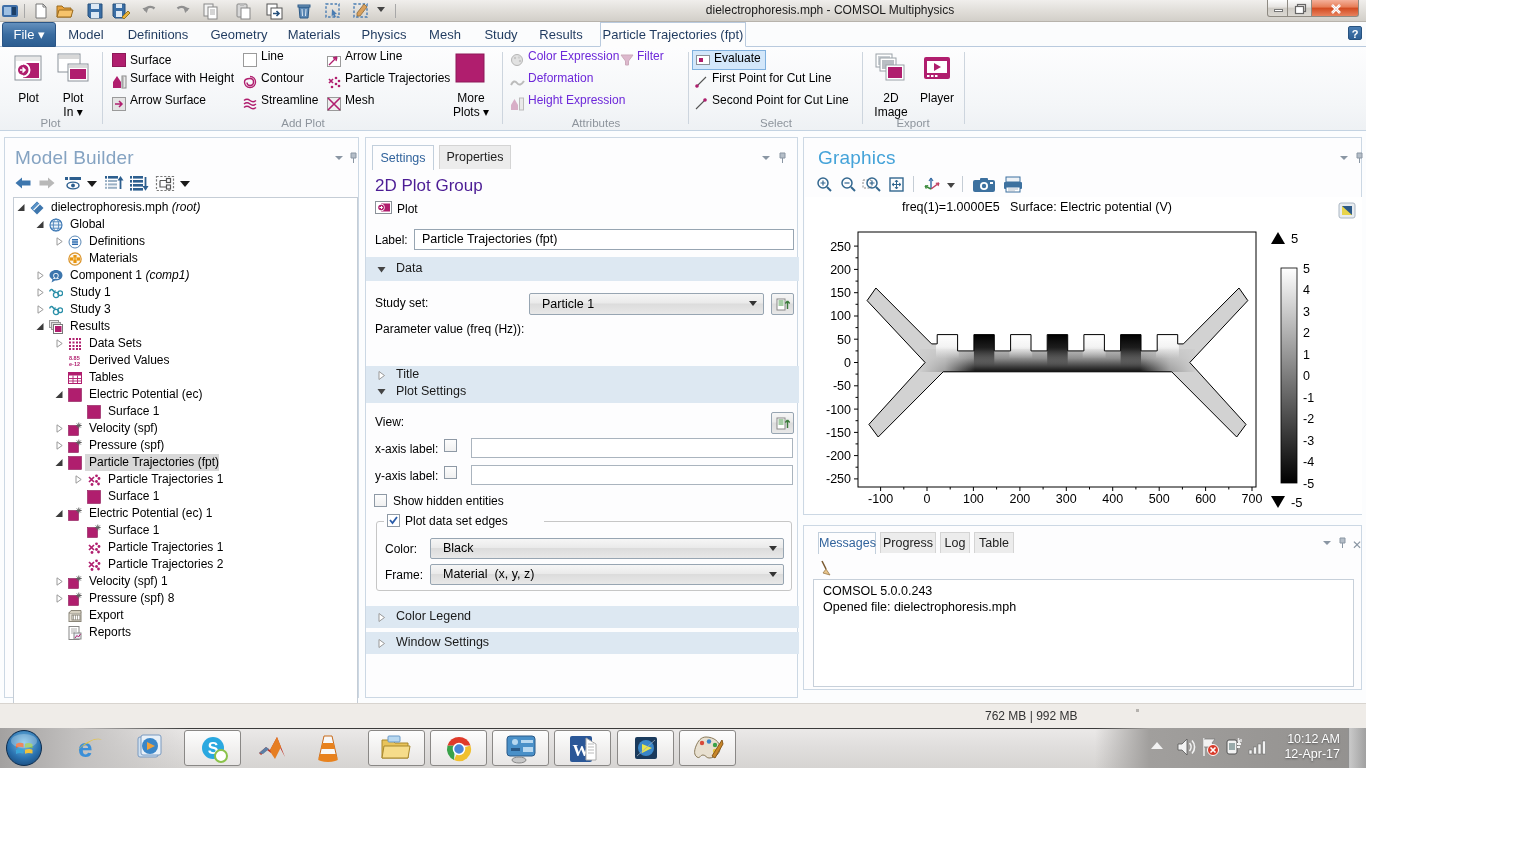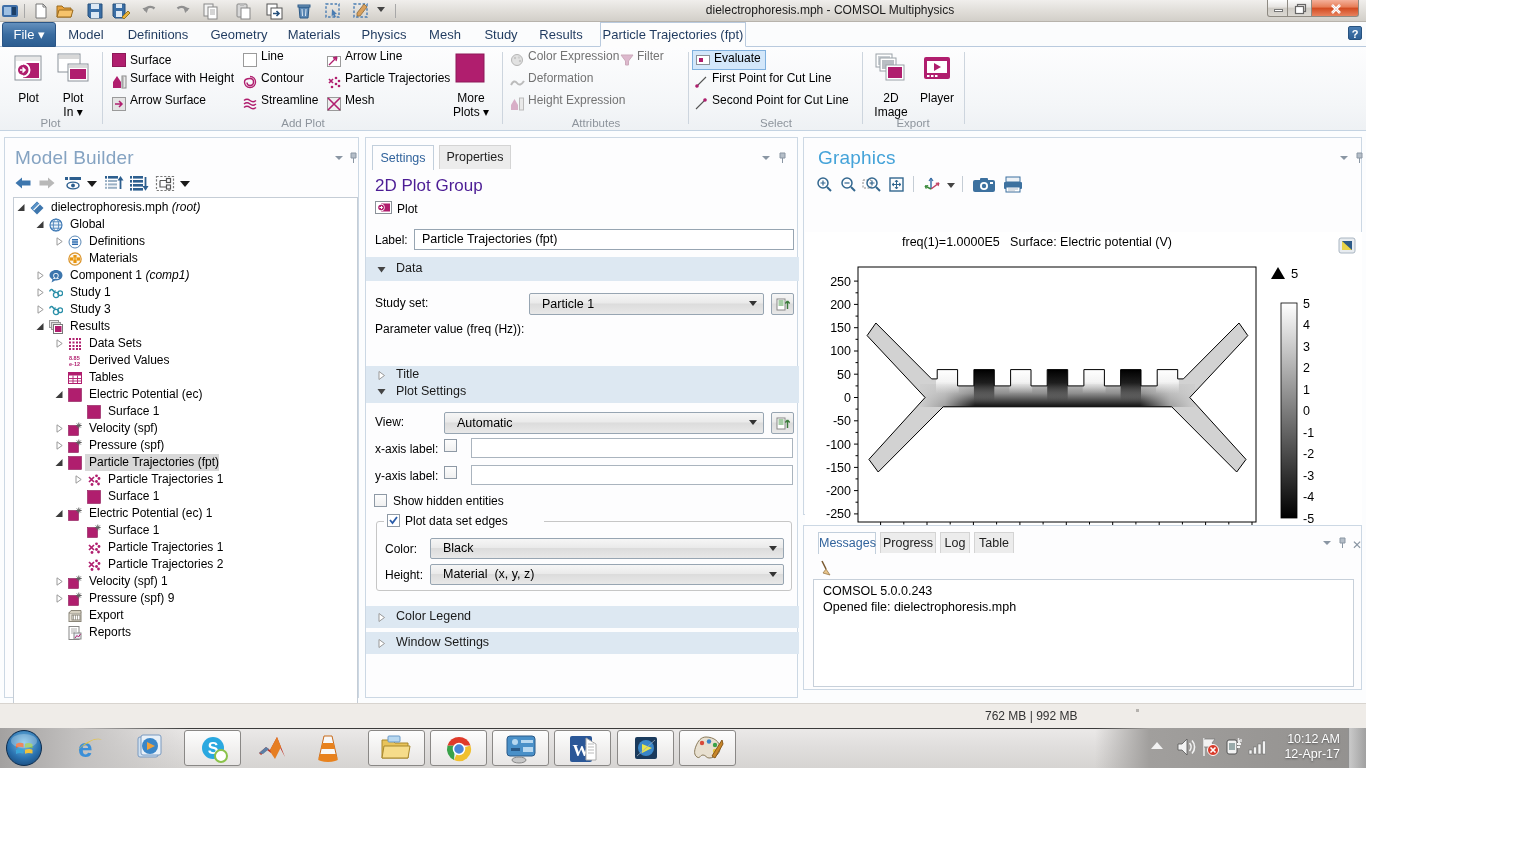--- a/index.html
+++ b/index.html
@@ -22,21 +22,21 @@
 .rtab { top:27px; height:20px; font-size:13px; color:#1f3a5f; text-align:center; }
 #filebtn { left:2px; top:22px; width:54px; height:25px; background:linear-gradient(#6490bd,#3a6ca0 50%,#2c5d91); border:1px solid #2a5586; border-radius:3px 3px 0 0; color:#fff; font-size:13px; text-align:center; line-height:24px; }
 #activetab { left:600px; top:22px; width:146px; height:25px; background:#fdfdfd; border:1px solid #b9cade; border-bottom:1px solid #fdfdfd; font-size:13px; color:#1f3a5f; text-align:center; line-height:24px; }
 #helpbtn { left:1348px; top:26px; width:14px; height:14px; background:linear-gradient(#4a7db3,#2e5f94); border:1px solid #27527f; border-radius:2px; color:#fff; font-size:11px; font-weight:bold; text-align:center; line-height:14px; }
 
 
 #ribbon { left:0; top:47px; width:1366px; height:84px; background:linear-gradient(#fdfdfe,#f4f6f8 70%,#eef1f4); border-bottom:1px solid #c4d3e2; }
 .rsep { top:5px; width:1px; height:72px; background:#cdd5de; }
 .rgrouplabel { top:70px; font-size:11.5px; color:#8d949c; text-align:center; }
 .smallitem { height:22px; font-size:12px; color:#000; white-space:nowrap; }
-.smallitem.gray { color:#737373; }
+.smallitem.gray { color:#6d28d9; }
 .bigbtn-label { font-size:12px; color:#000; text-align:center; line-height:14px; }
 
 
 #workspace { left:0; top:131px; width:1366px; height:572px; background:#fcfdfe; }
 .panel { background:#fdfdfe; border:1px solid #ccd8e4; }
 .paneltitle { font-size:19px; letter-spacing:0.2px; }
 .tab-active { background:#fdfdfe; border:1px solid #c2cfdc; border-bottom:none; color:#31639c; font-size:12.5px; text-align:center; }
 .tab-idle { background:#ececec; border:1px solid #d4d4d4; border-bottom:none; color:#222; font-size:12.5px; text-align:center; }
 
 
@@ -585,21 +585,21 @@
     <svg class="abs" style="left:54px;top:377px;" width="14" height="14">
           <use href="#i-sqs"></use>
         </svg>
     <div class="trow" style="left:75px;top:375px;">Velocity (spf) 1</div>
     <svg class="abs" style="left:41px;top:396px;" width="9" height="9">
           <polygon points="2,0.8 7.2,4.5 2,8.2" fill="#fff" stroke="#9a9a9a"></polygon>
         </svg>
     <svg class="abs" style="left:54px;top:394px;" width="14" height="14">
           <use href="#i-sqs"></use>
         </svg>
-    <div class="trow" style="left:75px;top:392px;">Pressure (spf) 9</div>
+    <div class="trow" style="left:75px;top:392px;">Pressure (spf) 8</div>
     <svg class="abs" style="left:54px;top:411px;" width="14" height="14">
           <use href="#i-exp2"></use>
         </svg>
     <div class="trow" style="left:75px;top:409px;">Export</div>
     <svg class="abs" style="left:54px;top:428px;" width="14" height="14">
           <use href="#i-rep"></use>
         </svg>
     <div class="trow" style="left:75px;top:426px;">Reports</div>
     </div>
   </div>
@@ -645,21 +645,20 @@
           </svg>
           <span class="abs" style="left:30px;top:1px;">Title</span>
         </div>
       <div class="abs secband" style="top:242px;height:23px;">
           <svg class="abs" style="left:11px;top:8px;" width="9" height="7">
             <polygon points="0.5,1 8.5,1 4.5,6.5" fill="#444"></polygon>
           </svg>
           <span class="abs" style="left:30px;top:4px;">Plot Settings</span>
         </div>
       <div class="abs flabel" style="left:9px;top:277px;">View:</div>
-      <div class="abs combo" style="left:78px;top:274px;width:320px;height:22px;line-height:20px;padding-left:12px;">Automatic<span class="arr"></span></div>
       <div class="abs combo" style="left:405px;top:274px;width:23px;height:22px;">
           <svg class="abs" style="left:3px;top:3px;" width="16" height="15" viewBox="0 0 16 15">
             <rect x="2" y="2" width="8" height="11" fill="#fff" stroke="#888"></rect>
             <path d="M3.5 4 h5 M3.5 6 h5 M3.5 8 h5" stroke="#4a9a4a" stroke-width="1"></path>
             <path d="M12.5 12 V4 M12.5 4 l-2.2 2.5 M12.5 4 l2.2 2.5" stroke="#3a7a3a" stroke-width="1.4" fill="none"></path>
           </svg>
         </div>
       <div class="abs flabel" style="left:9px;top:304px;">x-axis label:</div>
       <div class="abs checkbox" style="left:78px;top:301px;"></div>
       <div class="abs" style="left:105px;top:300px;width:322px;height:20px;background:#fff;border:1px solid #aab4be;"></div>
@@ -671,21 +670,21 @@
       <div class="abs" style="left:10px;top:383px;width:416px;height:70px;border:1px solid #c6c6c6;border-radius:3px;"></div>
       <div class="abs" style="left:18px;top:375px;width:160px;height:16px;background:#fdfdfe;"></div>
       <div class="abs checkbox" style="left:21px;top:376px;background:#fff;">
           <svg width="11" height="11" style="position:absolute;left:0px;top:0px;">
             <path d="M2 5 L4.5 8 L9 2" stroke="#2a5caa" stroke-width="1.8" fill="none"></path>
           </svg>
         </div>
       <div class="abs flabel" style="left:39px;top:376px;">Plot data set edges</div>
       <div class="abs flabel" style="left:19px;top:404px;">Color:</div>
       <div class="abs combo" style="left:64px;top:400px;width:354px;height:21px;line-height:19px;padding-left:12px;">Black<span class="arr"></span></div>
-      <div class="abs flabel" style="left:19px;top:430px;">Height:</div>
+      <div class="abs flabel" style="left:19px;top:430px;">Frame:</div>
       <div class="abs combo" style="left:64px;top:426px;width:354px;height:21px;line-height:19px;padding-left:12px;">Material&nbsp; (x, y, z)<span class="arr"></span></div>
       <div class="abs secband" style="top:468px;height:22px;">
           <svg class="abs" style="left:12px;top:7px;" width="7" height="9">
             <polygon points="1,0.5 6.5,4.5 1,8.5" fill="#fff" stroke="#999"></polygon>
           </svg>
           <span class="abs" style="left:30px;top:3px;">Color Legend</span>
         </div>
       <div class="abs secband" style="top:494px;height:22px;">
           <svg class="abs" style="left:12px;top:7px;" width="7" height="9">
             <polygon points="1,0.5 6.5,4.5 1,8.5" fill="#fff" stroke="#999"></polygon>
@@ -740,21 +739,21 @@
           <circle cx="12" cy="10" r="2.2" fill="#3d719f"></circle>
           <rect x="18" y="6" width="3" height="2" fill="#fff"></rect>
         </svg>
       <svg class="abs" style="left:198px;top:2px;" width="22" height="17" viewBox="0 0 22 17">
           <rect x="4" y="1" width="14" height="5" fill="#eef2f6" stroke="#3d719f"></rect>
           <rect x="2" y="6" width="18" height="7" rx="1" fill="#3d719f"></rect>
           <rect x="4" y="11" width="14" height="5" fill="#fff" stroke="#3d719f"></rect>
           <path d="M6 13 h10 M6 15 h7" stroke="#9ab" stroke-width="0.8"></path>
         </svg>
     </div>
-    <div id="gfxcanvas" class="abs" style="left:1px;top:59px;width:557px;height:317px;background:#fff;margin-top:35px;">
+    <div id="gfxcanvas" class="abs" style="left:1px;top:59px;width:557px;height:317px;background:#fff;">
       <svg class="abs" style="left:0;top:0;" width="557" height="317" viewBox="0 0 557 317" font-family="Liberation Sans, sans-serif">
         <defs>
           <linearGradient id="cbar" x1="0" y1="0" x2="0" y2="1">
             <stop offset="0" stop-color="#ffffff"></stop>
               <stop offset="0.5" stop-color="#7d7d7d"></stop>
               <stop offset="1" stop-color="#000000"></stop>
           </linearGradient>
           <linearGradient id="chanV" x1="0" y1="0" x2="0" y2="1">
             <stop offset="0" stop-color="#bdbdbd"></stop>
               <stop offset="0.4" stop-color="#8f8f8f"></stop>

